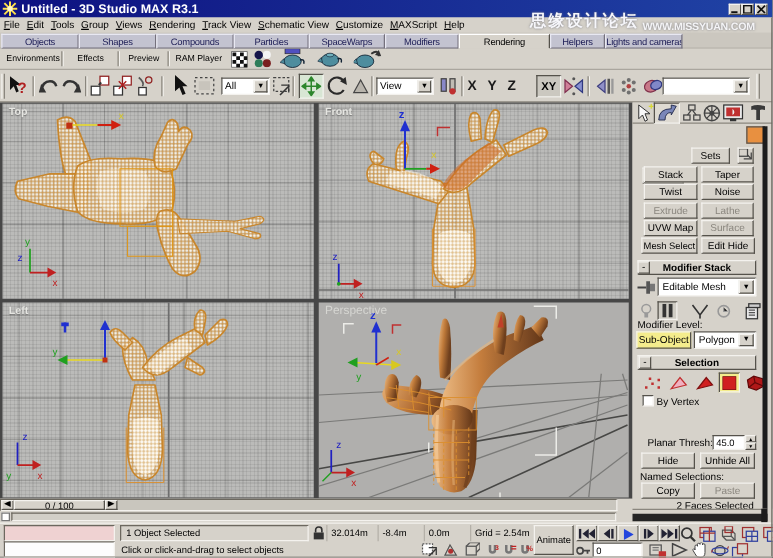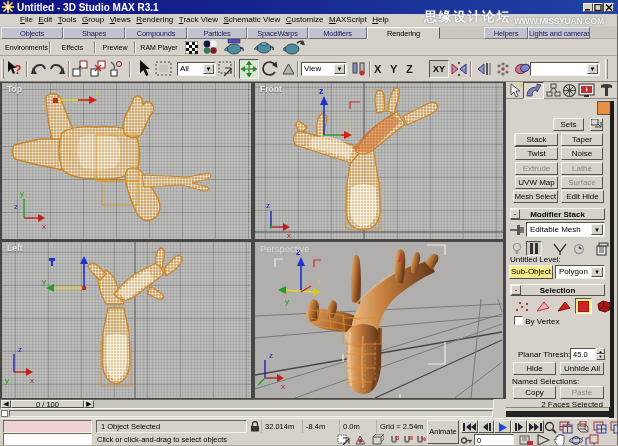--- a/index.html
+++ b/index.html
@@ -43,21 +43,21 @@
       </svg>
     </div>
  <div class="abs btn" style="left:604px;top:3px;width:10px;height:9px;">
       <svg width="8" height="7" viewBox="0 0 8 7" style="display:block;margin:0 auto;">
         <path d="M1 0.5 L7 6.5 M7 0.5 L1 6.5" stroke="#111" stroke-width="1.4"></path>
       </svg>
     </div>
 </div>
 
 <div class="abs" style="left:0;top:14px;width:618px;height:12px;background:#d6d2ca;">
- <div style="display:flex;gap:5.5px;padding-left:20px;font-size:8px;line-height:12px;white-space:nowrap;">
+ <div style="display:flex;gap:5.5px;padding-left:3px;font-size:8px;line-height:12px;white-space:nowrap;">
   <span><u>F</u>ile</span>
       <span><u>E</u>dit</span>
       <span><u>T</u>ools</span>
       <span><u>G</u>roup</span>
       <span><u>V</u>iews</span>
       <span><u>R</u>endering</span>
       <span><u>T</u>rack View</span>
       <span><u>S</u>chematic View</span>
       <span><u>C</u>ustomize</span>
       <span><u>M</u>AXScript</span>
@@ -71,21 +71,21 @@
 
 <div class="abs" style="left:0;top:26px;width:618px;height:13px;background:#cbc7bf;border-bottom:1px solid #b5b1a9;">
  <div id="tabs" style="position:absolute;left:1px;top:1px;height:28px;display:flex;">
   <div class="tab" style="width:62px;">Objects</div>
   <div class="tab" style="width:62px;">Shapes</div>
   <div class="tab" style="width:62px;">Compounds</div>
   <div class="tab" style="width:60px;">Particles</div>
   <div class="tab" style="width:61px;">SpaceWarps</div>
   <div class="tab" style="width:59px;">Modifiers</div>
   <div class="tab tabsel" style="width:73px;">Rendering</div>
-  <div class="tab" style="width:44px;margin-left:44px;">Helpers</div>
+  <div class="tab" style="width:44px;">Helpers</div>
   <div class="tab" style="width:62px;">Lights and cameras</div>
  </div>
 </div>
 
 <div class="abs" style="left:0;top:39px;width:618px;height:17px;background:#d6d2ca;border-bottom:1px solid #aaa69e;">
  <div style="display:flex;align-items:center;height:16px;padding-left:4px;">
   <span style="font-size:7px;width:45px;text-align:center;">Environments</span>
       <div class="sep" style="height:12px;"></div>
   <span style="font-size:7px;width:43px;text-align:center;">Effects</span>
       <div class="sep" style="height:12px;"></div>
@@ -550,21 +550,21 @@
         <rect x="2" y="4" width="9" height="9" fill="#e8e8e8" stroke="#333"></rect>
         <rect x="4" y="1" width="9" height="3" fill="#ccc" stroke="#333"></rect>
         <g stroke="#555">
           <line x1="4" y1="6" x2="9" y2="6"></line>
           <line x1="4" y1="8" x2="9" y2="8"></line>
           <line x1="4" y1="10" x2="9" y2="10"></line>
         </g>
       </svg>
  </div>
 
- <div class="abs" style="left:4px;top:173px;font-size:8px;">Untitled Level:</div>
+ <div class="abs" style="left:4px;top:173px;font-size:8px;">Modifier Level:</div>
  <div class="abs btn" style="left:3px;top:183px;width:44px;height:14px;background:#f4ec8c;line-height:12px;">Sub-Object</div>
  <div class="abs white" style="left:49px;top:183px;width:50px;height:14px;font-size:8px;line-height:12px;padding-left:3px;">Polygon<span class="btn" style="position:absolute;right:1px;top:1px;width:12px;height:10px;font-size:6px;line-height:9px;">▼</span></div>
 
  <div class="abs btn" style="left:4px;top:202px;width:95px;height:12px;font-weight:bold;font-size:8px;">Selection</div>
  <div class="abs btn" style="left:5px;top:203px;width:10px;height:10px;line-height:8px;">-</div>
  <div class="abs" style="left:3px;top:216px;width:106px;height:17px;">
   <svg class="abs" style="left:6px;top:3px;" width="14" height="11" viewBox="0 0 14 11">
         <g fill="#c03030">
           <rect x="1" y="8" width="2" height="2"></rect>
           <rect x="6" y="5" width="2" height="2"></rect>

